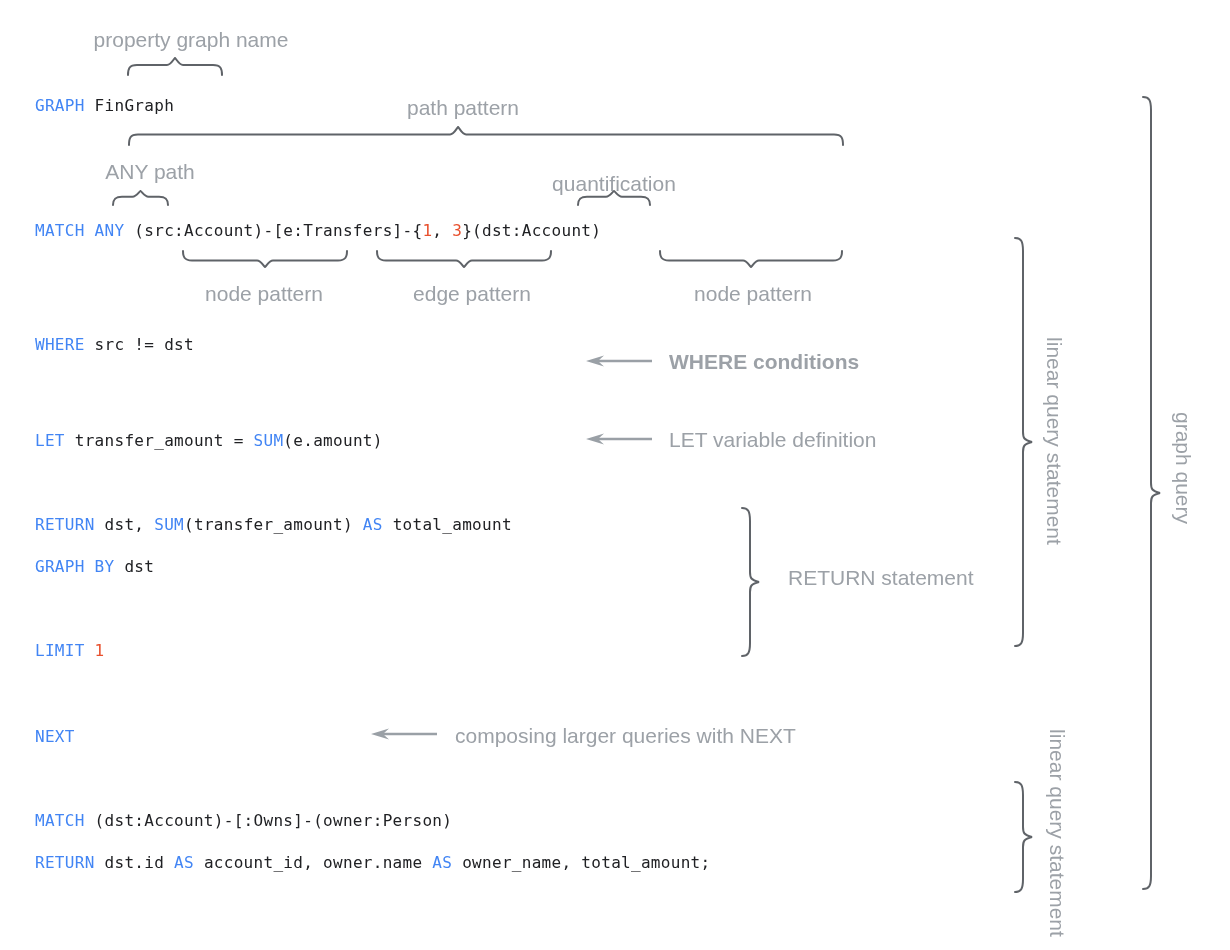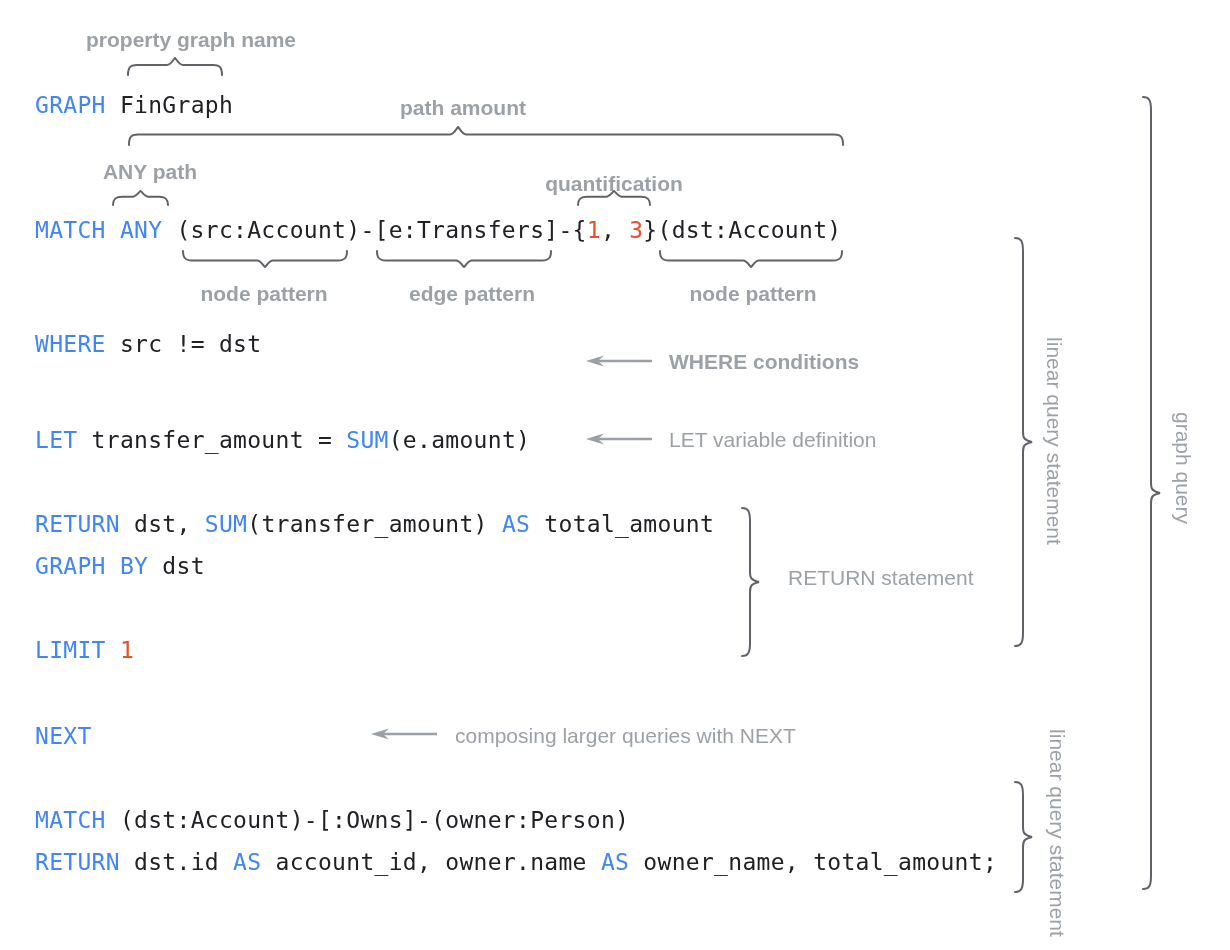--- a/index.html
+++ b/index.html
@@ -7,31 +7,31 @@
     --label:#9CA1A7; --brace:#5F6368; --arrow:#9AA0A6;
   }
   html,body{margin:0;padding:0;background:#ffffff;}
   #canvas{
     position:relative; width:1230px; height:950px;
     background:#ffffff; overflow:hidden;
     font-family:"DejaVu Sans Mono", monospace;
   }
   .code{
     position:absolute; font-family:"DejaVu Sans Mono", monospace;
-    font-size:23px; line-height:27px; letter-spacing:0.3px;
+    font-size:16px; line-height:27px; letter-spacing:0.3px;
     color:var(--code); white-space:pre;
   }
   .seg-kw{color:var(--kw);}
   .seg-plain{color:var(--code);}
   .seg-num{color:var(--num);}
   .lbl{
     position:absolute; font-family:"Liberation Sans","DejaVu Sans",sans-serif;
     font-size:21px; line-height:23px; color:var(--label); white-space:nowrap;
   }
-  .lbl.centered{transform:translateX(-50%);font-weight:bold;}
+  .lbl.centered{transform:translateX(-50%);}
   .vlabel{
     position:absolute; font-family:"Liberation Sans","DejaVu Sans",sans-serif;
     font-size:21px; line-height:23px; color:var(--label); white-space:nowrap;
     transform:translate(-50%,-50%) rotate(90deg);
   }
   .brace,.arrow{position:absolute;}
   .brace svg,.arrow svg{display:block;}
 </style>
 </head>
 <body>
@@ -43,21 +43,21 @@
   <div class="code" style="left:35px; top:331px;"><span class="seg-kw">WHERE</span><span class="seg-plain"> src != dst</span></div>
   <div class="code" style="left:35px; top:511px;"><span class="seg-kw">RETURN</span><span class="seg-plain"> dst, </span><span class="seg-kw">SUM</span><span class="seg-plain">(transfer_amount) </span><span class="seg-kw">AS</span><span class="seg-plain"> total_amount</span></div>
   <div class="code" style="left:35px; top:427px;"><span class="seg-kw">LET</span><span class="seg-plain"> transfer_amount = </span><span class="seg-kw">SUM</span><span class="seg-plain">(e.amount)</span></div>
   <div class="code" style="left:35px; top:553px;"><span class="seg-kw">GRAPH BY</span><span class="seg-plain"> dst</span></div>
   <div class="code" style="left:35px; top:637px;"><span class="seg-kw">LIMIT</span><span class="seg-plain"> </span><span class="seg-num">1</span></div>
   <div class="code" style="left:35px; top:723px;"><span class="seg-kw">NEXT</span></div>
   <div class="code" style="left:35px; top:849px;"><span class="seg-kw">RETURN</span><span class="seg-plain"> dst.id </span><span class="seg-kw">AS</span><span class="seg-plain"> account_id, owner.name </span><span class="seg-kw">AS</span><span class="seg-plain"> owner_name, total_amount;</span></div>
   <div class="code" style="left:35px; top:807px;"><span class="seg-kw">MATCH</span><span class="seg-plain"> (dst:Account)-[:Owns]-(owner:Person)</span></div>
 
   <div class="lbl centered" style="left:191px; top:28px;">property graph name</div>
-  <div class="lbl centered" style="left:463px; top:96px;">path amount</div>
+  <div class="lbl centered" style="left:463px; top:96px;">path pattern</div>
   <div class="lbl centered" style="left:150px; top:160px;">ANY path</div>
   <div class="lbl centered" style="left:614px; top:172px;">quantification</div>
   <div class="lbl centered" style="left:264px; top:282px;">node pattern</div>
   <div class="lbl centered" style="left:472px; top:282px;">edge pattern</div>
   <div class="lbl centered" style="left:753px; top:282px;">node pattern</div>
   <div class="lbl" style="left:669px; top:350px;font-weight:bold;">WHERE conditions</div>
   <div class="lbl" style="left:669px; top:428px;">LET variable definition</div>
   <div class="lbl" style="left:744px; top:566px;margin-left:44px;">RETURN statement</div>
   <div class="lbl" style="left:455px; top:724px;">composing larger queries with NEXT</div>
 

